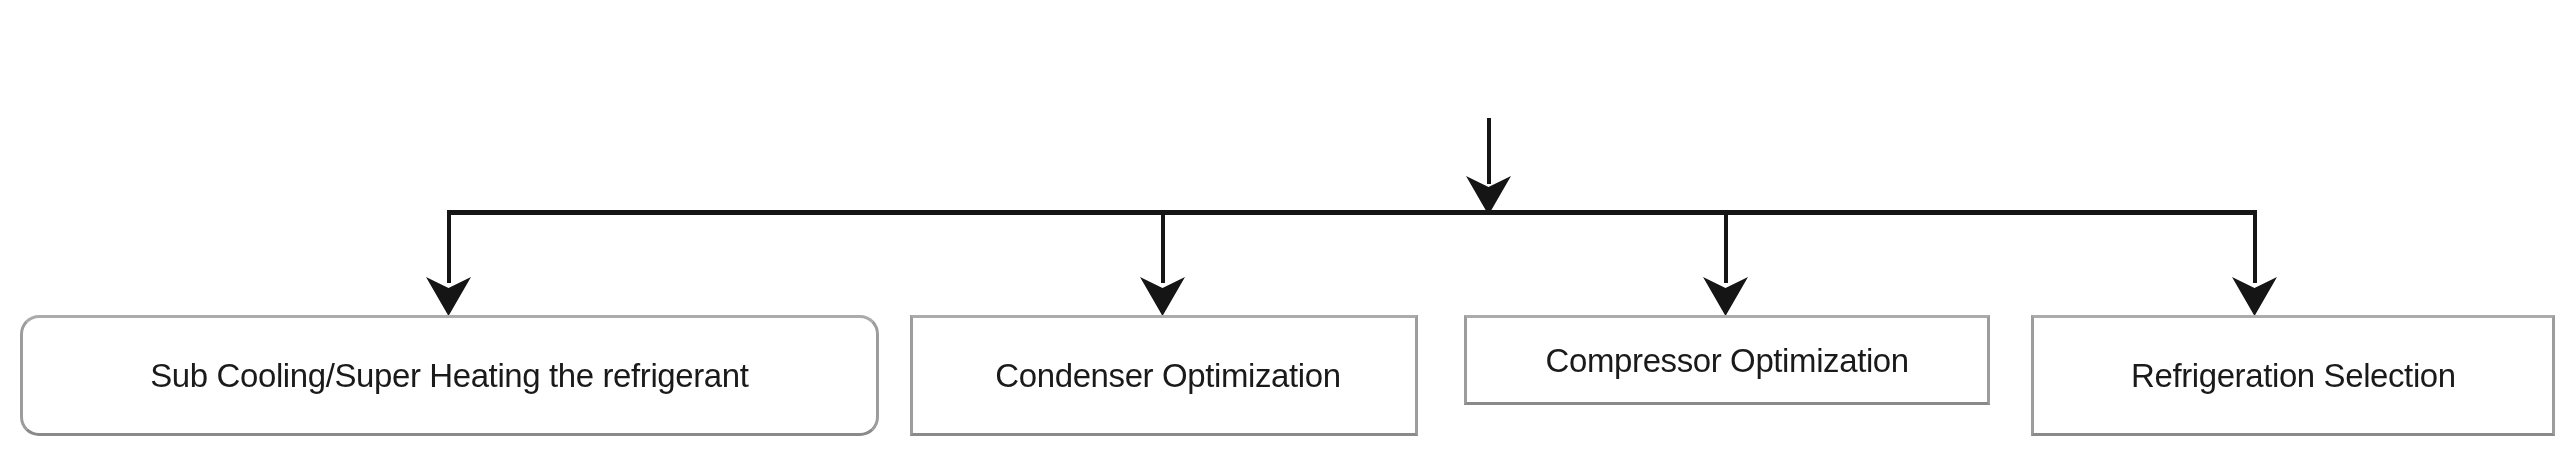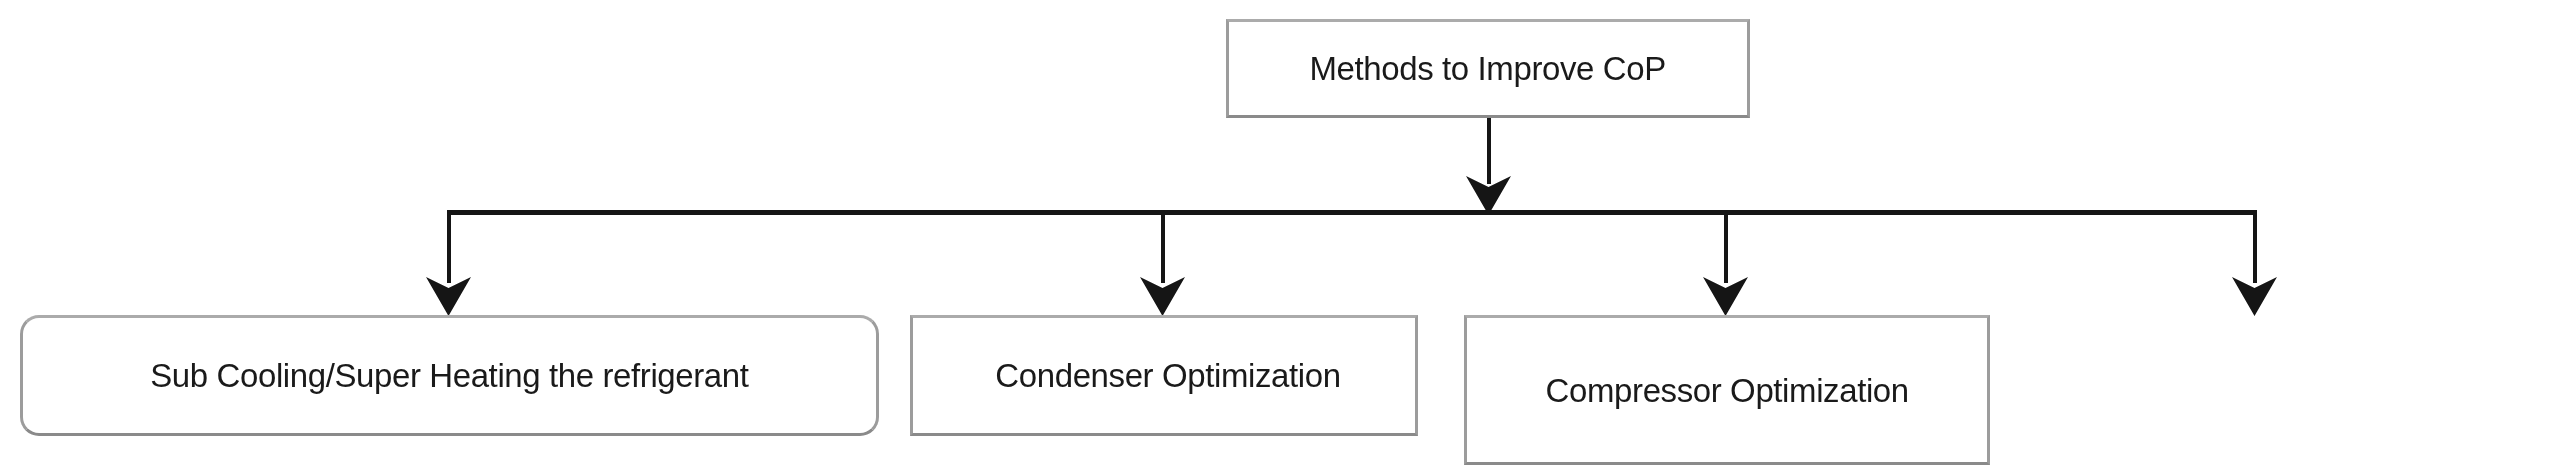--- a/index.html
+++ b/index.html
@@ -31,21 +31,21 @@
     color: #1a1a1a;
     letter-spacing: -0.4px;
     white-space: nowrap;
     transform: scaleX(0.97);
   }
   
   #root-box  { left: 1226px; top: 19.3px;  width: 524px;  height: 99px; }
   
   #child-box-0 { left: 20px;   top: 315px; width: 859px; height: 121px; border-radius: 19px; }
   #child-box-1 { left: 910px; top: 315px; width: 508px;  height: 121px; padding-left: 8px; }
-  #child-box-2 { left: 1464px; top: 315px; width: 526px;  height: 150px; text-align: right; }
+  #child-box-2 { left: 1464px; top: 315px; width: 526px;  height: 90px; text-align: right; }
   #child-box-3 { left: 2031px; top: 315px; width: 524px;  height: 121px; }
 
   
   .line {
     position: absolute;
     background: #151515;
   }
   #stem-line { left: 1487px; top: 118px; width: 3.9px; height: 66px; }
   #rail      { left: 447px;  top: 210px; width: 1810px; height: 4.6px; }
   .vline     { width: 3.9px; top: 210px; height: 73px; }
@@ -66,23 +66,20 @@
   #arrow-0 { left: 426px;  top: 277px; }
   #arrow-1 { left: 1140px; top: 277px; }
   #arrow-2 { left: 1703px; top: 277px; }
   #arrow-3 { left: 2232px; top: 277px; }
 </style>
 </head>
 <body>
 
 <div id="canvas">
 
-  <div class="node" id="root-box">
-    <span class="label">Methods to Improve CoP</span>
-  </div>
 
   <div class="line" id="stem-line"></div>
   <div class="arrowhead" id="stem-arrow"></div>
 
   <div class="line" id="rail"></div>
 
   <div class="line vline" id="vline-0"></div>
   <div class="line vline" id="vline-1"></div>
   <div class="line vline" id="vline-2"></div>
   <div class="line vline" id="vline-3"></div>
@@ -94,15 +91,18 @@
 
   <div class="node" id="child-box-0">
     <span class="label">Sub Cooling/Super Heating the refrigerant</span>
   </div>
   <div class="node" id="child-box-1">
     <span class="label">Condenser Optimization</span>
   </div>
   <div class="node" id="child-box-2">
     <span class="label">Compressor Optimization</span>
   </div>
+  <div class="node" id="child-box-3">
+    <span class="label">Refrigeration Selection</span>
+  </div>
 
 </div>
 
 
 </body></html>

